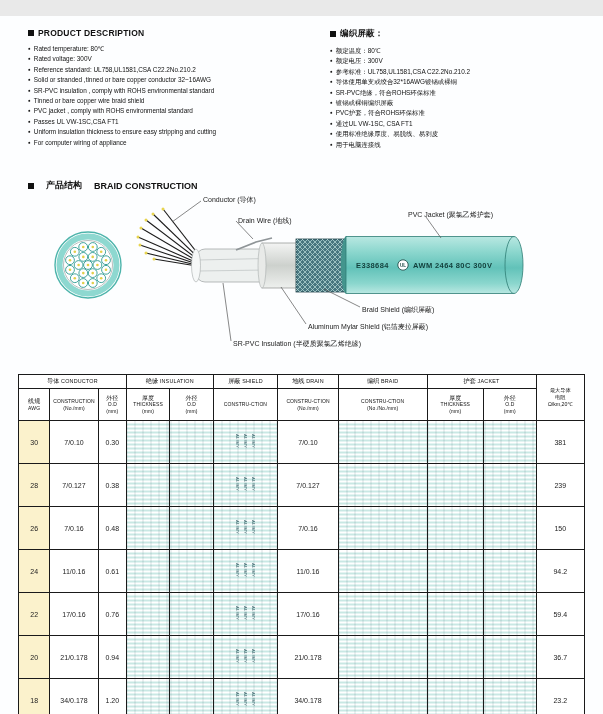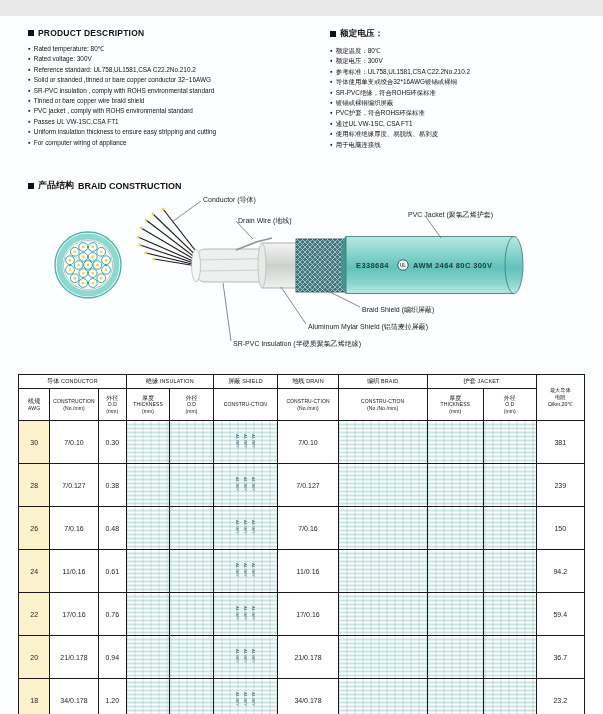--- a/index.html
+++ b/index.html
@@ -10,21 +10,21 @@
   .top{position:absolute;top:12px;left:28px;right:14px;display:flex;}
   .col-en{width:302px;}
   .col-cn{flex:1;}
   .heading{font-size:8.5px;font-weight:bold;display:flex;align-items:center;gap:4px;letter-spacing:.2px;}
   .sq{width:6px;height:6px;background:#111;display:inline-block;flex:0 0 auto;}
   ul.blist{list-style:none;margin:6px 0 0 0;padding:0;}
   ul.blist li{font-size:6.4px;line-height:10.4px;display:flex;align-items:flex-start;}
   ul.blist li::before{content:"●";font-size:4.6px;line-height:10.4px;margin-right:3px;flex:0 0 auto;}
 
   
-  .sec2{position:absolute;top:163px;left:28px;font-size:9px;font-weight:bold;display:flex;align-items:center;gap:4px;}
+  .sec2{position:absolute;top:163px;left:28px;font-size:9px;font-weight:bold;display:flex;align-items:center;gap:12px;}
 
   .diagram{position:absolute;top:176px;left:0;}
   .lbl{font-size:7px;fill:#1c1c1c;}
   .print{font-size:7.5px;fill:#123f3b;font-weight:bold;letter-spacing:.4px;}
   .ulm{font-size:4.6px;fill:#123f3b;font-weight:bold;}
   .leader{stroke:#555;stroke-width:.7;}
 
   
   table.spec{position:absolute;top:358px;left:18px;width:567px;border-collapse:collapse;table-layout:fixed;background:#fff;}
   table.spec th,table.spec td{border:1px solid #1a1a1a;padding:0;overflow:hidden;}
@@ -88,21 +88,21 @@
             <span>Uniform insulation thickness to ensure easy stripping and cutting</span>
           </li>
         <li>
             <span>For computer wiring of appliance</span>
           </li>
       </ul>
     </div>
     <div class="col-cn">
       <div class="heading">
         <span class="sq"></span>
-        <span>额定电压：</span>
+        <span>编织屏蔽：</span>
       </div>
       <ul class="blist">
         <li>
             <span>额定温度：80℃</span>
           </li>
         <li>
             <span>额定电压：300V</span>
           </li>
         <li>
             <span>参考标准：UL758,UL1581,CSA C22.2No.210.2</span>

